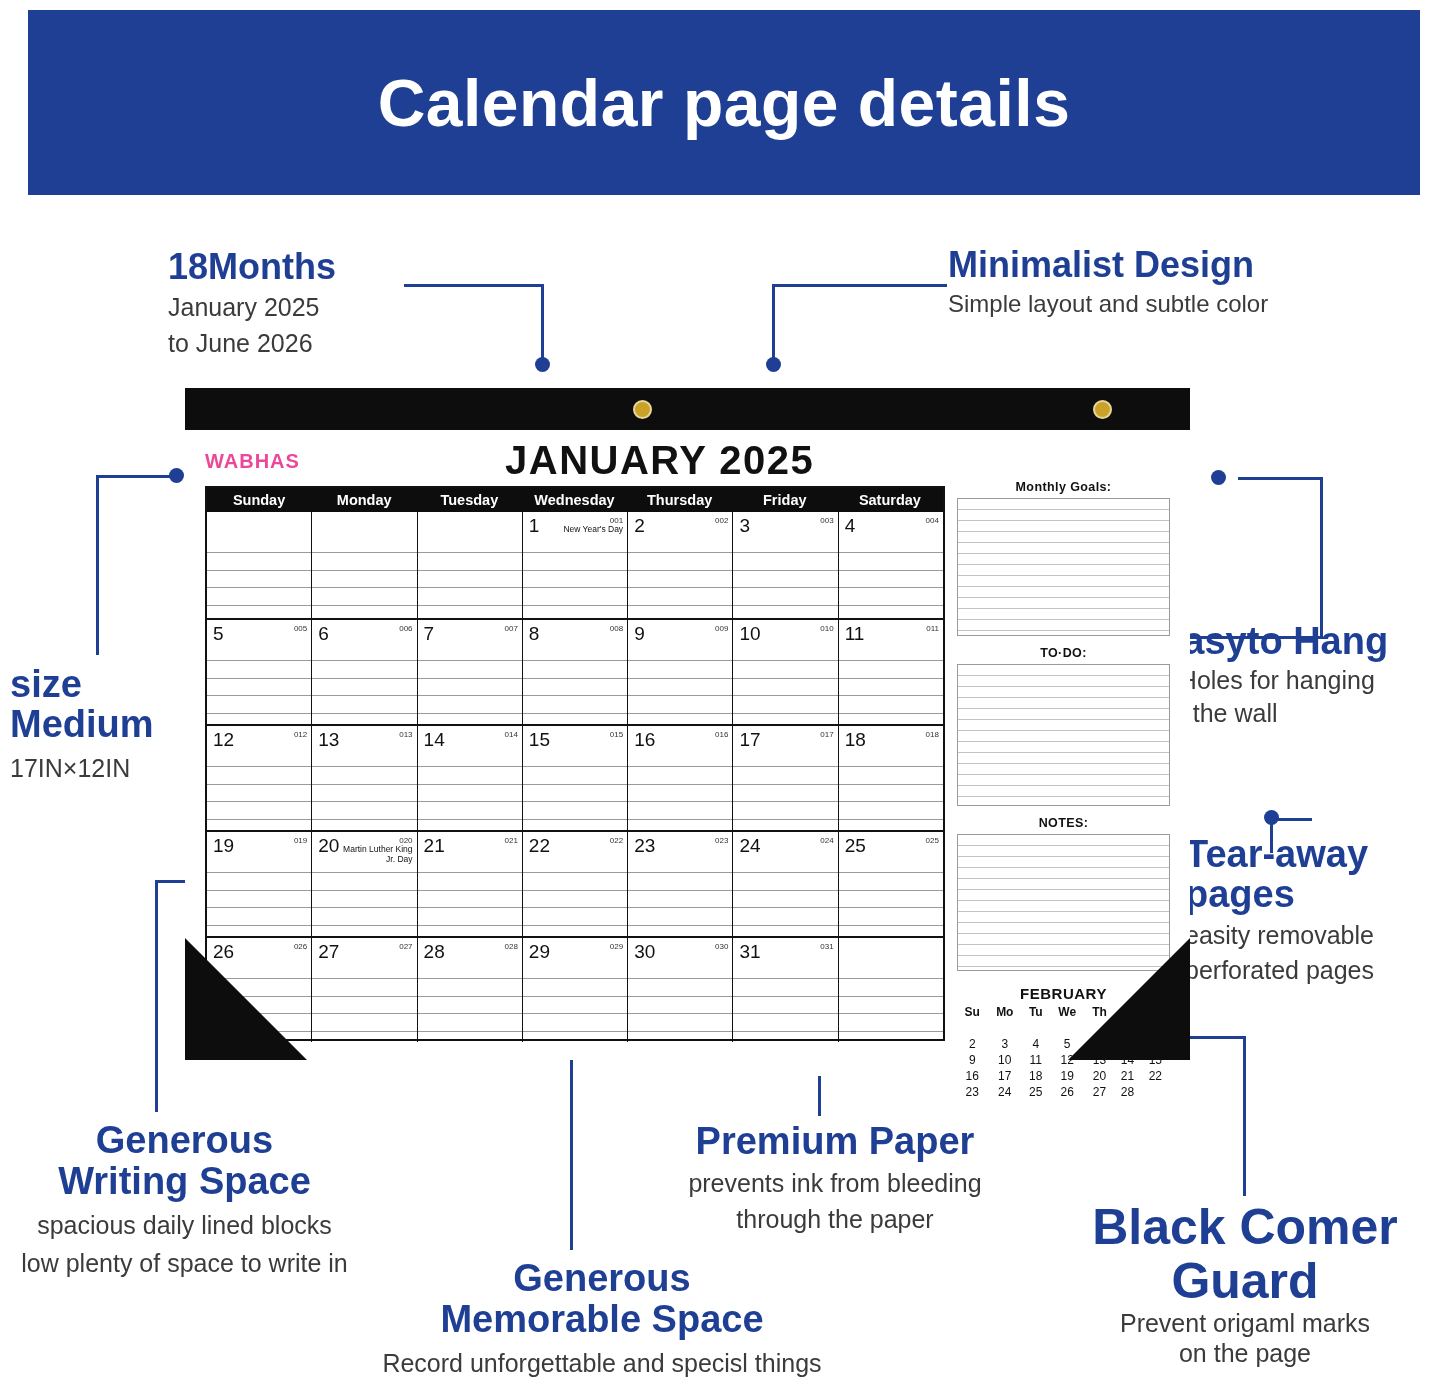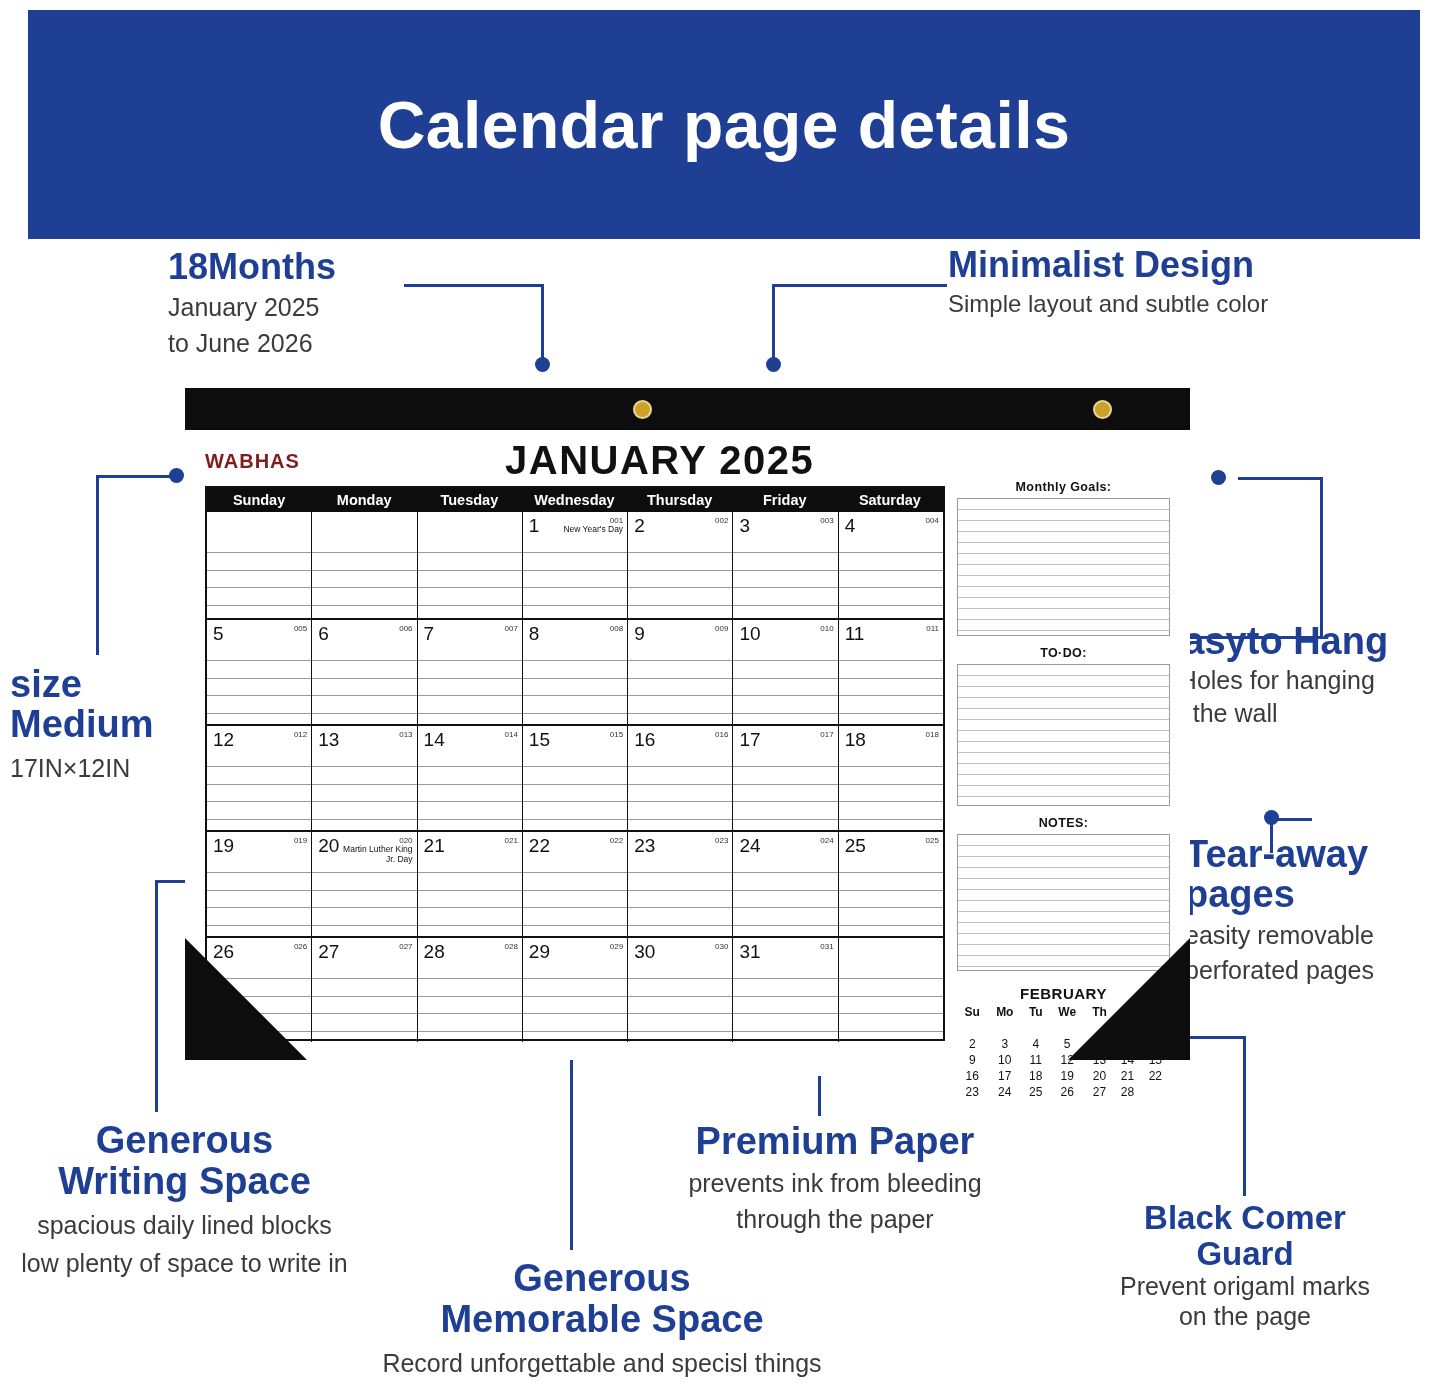--- a/index.html
+++ b/index.html
@@ -4,21 +4,21 @@
 <style>
   html,body{margin:0;padding:0;}
   body{
     width:1445px;height:1397px;
     background:#ffffff;
     font-family:"Liberation Sans", sans-serif;
     position:relative;
     overflow:hidden;
   }
   .banner{
-    position:absolute;left:28px;top:10px;width:1392px;height:229px;
+    position:absolute;left:28px;top:10px;width:1392px;height:185px;
     background:#1e3f94;
     display:flex;align-items:center;justify-content:center;
   }
   .banner-title{
     color:#ffffff;font-size:66px;font-weight:bold;letter-spacing:0.5px;
   }
 
   
   .ann{position:absolute;}
   .ann .t{color:#1e3f94;font-weight:bold;line-height:1.05;}
@@ -50,21 +50,21 @@
 
   .a-memorable{left:352px;top:1258px;width:500px;text-align:center;}
   .a-memorable .t{font-size:38px;line-height:1.08;}
   .a-memorable .s{font-size:25px;margin-top:8px;}
 
   .a-premium{left:650px;top:1122px;width:370px;text-align:center;}
   .a-premium .t{font-size:38px;}
   .a-premium .s{font-size:25px;margin-top:6px;line-height:1.2;}
 
   .a-corner{left:1080px;top:1200px;width:330px;text-align:center;}
-  .a-corner .t{font-size:33px;line-height:1.08;}
+  .a-corner .t{font-size:50px;line-height:1.08;}
   .a-corner .s{font-size:25px;margin-top:0;line-height:1.2;}
 
   
   .line{position:absolute;background:#1e3f94;}
   .dot{position:absolute;width:15px;height:15px;border-radius:50%;background:#1e3f94;}
 
   
   .cal{
     position:absolute;left:185px;top:388px;width:1005px;height:672px;
     background:#ffffff;
@@ -76,21 +76,21 @@
   .hole{
     position:absolute;top:12px;width:19px;height:19px;border-radius:50%;
     background:#c9a227;border:2px solid #e8d79a;box-sizing:border-box;
   }
   .hole.h1{left:448px;}
   .hole.h2{left:908px;}
 
   .cal-body{position:absolute;left:0;top:42px;width:1005px;height:630px;background:#fff;}
 
   .cal-head{position:absolute;left:20px;top:8px;width:965px;height:48px;}
-  .brand{position:absolute;left:0;top:12px;font-size:20px;font-weight:bold;color:#7f1d1d;letter-spacing:1px;}
+  .brand{position:absolute;left:0;top:12px;font-size:20px;font-weight:bold;color:#ec4899;letter-spacing:1px;}
   .month-title{position:absolute;left:300px;top:0;font-size:40px;font-weight:bold;color:#111;letter-spacing:1.5px;}
 
   .grid{
     position:absolute;left:20px;top:56px;width:740px;height:555px;
     border:2px solid #111;box-sizing:border-box;
   }
   .dow-row{display:flex;height:24px;background:#0d0d0d;}
   .dow{
     flex:1;color:#fff;font-size:14.5px;font-weight:bold;text-align:center;line-height:24px;
     border-right:1px solid #0d0d0d;

